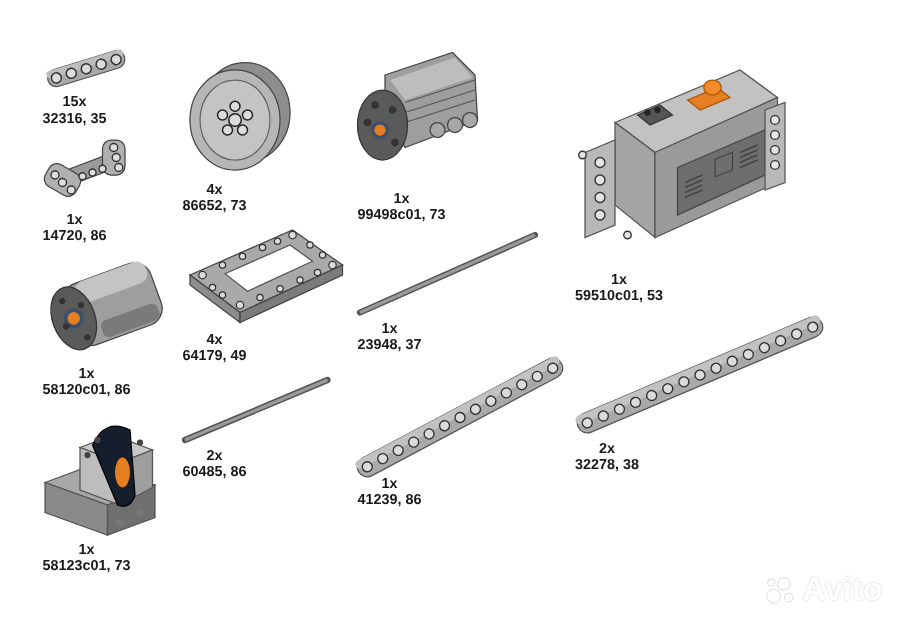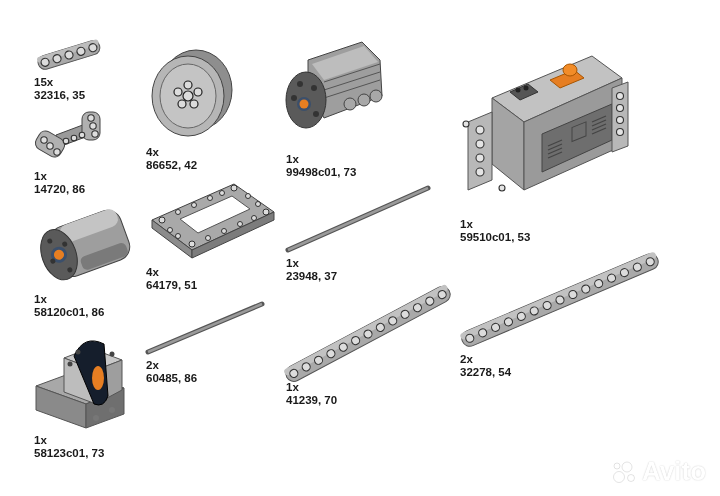--- a/index.html
+++ b/index.html
@@ -1,18 +1,18 @@
 <!DOCTYPE html>
 <html><head>
 <meta charset="utf-8">
 <style>
   html,body{margin:0;padding:0;}
   body{width:720px;height:496px;background:#ffffff;position:relative;overflow:hidden;
        font-family:"Liberation Sans","DejaVu Sans",sans-serif;}
-  .label{position:absolute;font-weight:bold;font-size:11.5px;line-height:13px;color:#1a1a1a;white-space:nowrap;}
+  .label{position:absolute;font-weight:bold;font-size:11.5px;line-height:13px;color:#1a1a1a;white-space:nowrap;text-align:center;}
   .label span{display:block;}
   svg{position:absolute;overflow:visible;}
   .watermark{position:absolute;left:612px;top:456px;display:flex;align-items:center;gap:4px;}
   .wm-text{font-size:26px;font-weight:bold;color:#ffffff;
            text-shadow:0 0 2px rgba(0,0,0,0.12),0 0 1px rgba(0,0,0,0.15);letter-spacing:0px;}
 </style>
 </head>
 <body>
 
 <svg style="left:34px;top:40px" width="70" height="30" viewBox="0 0 70 30">
@@ -109,21 +109,21 @@
     <circle cx="42" cy="48" r="5"></circle>
       <circle cx="42" cy="37" r="4"></circle>
       <circle cx="52" cy="44" r="4"></circle>
     <circle cx="48" cy="56" r="4"></circle>
       <circle cx="36" cy="56" r="4"></circle>
       <circle cx="32" cy="44" r="4"></circle>
   </g>
 </svg>
 <div class="label" style="left:146px;top:146px">
   <span>4x</span>
-  <span>86652, 42</span>
+  <span>86652, 73</span>
 </div>
 
 <svg style="left:148px;top:180px" width="130" height="80" viewBox="0 0 130 80">
   <polygon points="4,40 86,4 126,32 44,70" fill="#a9a9a9" stroke="#444"></polygon>
   <polygon points="4,40 44,70 44,78 4,48" fill="#8c8c8c" stroke="#444"></polygon>
   <polygon points="44,70 126,32 126,40 44,78" fill="#7c7c7c" stroke="#444"></polygon>
   <polygon points="32,39 84,16 102,29 50,53" fill="#ffffff" stroke="#555"></polygon>
   <g fill="#dcdcdc" stroke="#333" stroke-width="1">
     <circle cx="14" cy="40" r="3"></circle>
       <circle cx="86" cy="8" r="3"></circle>
@@ -138,21 +138,21 @@
       <circle cx="92" cy="44" r="2.5"></circle>
       <circle cx="106" cy="38" r="2.5"></circle>
     <circle cx="22" cy="50" r="2.5"></circle>
       <circle cx="30" cy="56" r="2.5"></circle>
       <circle cx="100" cy="16" r="2.5"></circle>
       <circle cx="110" cy="24" r="2.5"></circle>
   </g>
 </svg>
 <div class="label" style="left:146px;top:266px">
   <span>4x</span>
-  <span>64179, 51</span>
+  <span>64179, 49</span>
 </div>
 
 <svg style="left:144px;top:298px" width="122" height="60" viewBox="0 0 122 60">
   <line x1="4" y1="54" x2="118" y2="6" stroke="#555" stroke-width="5" stroke-linecap="round"></line>
   <line x1="4" y1="54" x2="118" y2="6" stroke="#9a9a9a" stroke-width="2.5"></line>
 </svg>
 <div class="label" style="left:146px;top:359px">
   <span>2x</span>
   <span>60485, 86</span>
 </div>
@@ -210,21 +210,21 @@
         <circle cx="110" cy="46" r="4"></circle>
         <circle cx="124" cy="46" r="4"></circle>
         <circle cx="138" cy="46" r="4"></circle>
         <circle cx="152" cy="46" r="4"></circle>
         <circle cx="166" cy="46" r="4"></circle>
     </g>
   </g>
 </svg>
 <div class="label" style="left:286px;top:381px">
   <span>1x</span>
-  <span>41239, 70</span>
+  <span>41239, 86</span>
 </div>
 
 <svg style="left:462px;top:50px" width="175" height="160" viewBox="0 0 175 160">
   <polygon points="30,48 130,6 160,28 62,72" fill="#c2c2c2" stroke="#555"></polygon>
   <polygon points="30,48 62,72 62,140 30,114" fill="#a4a4a4" stroke="#555"></polygon>
   <polygon points="62,72 160,28 160,96 62,140" fill="#9a9a9a" stroke="#555"></polygon>
   <polygon points="80,84 150,54 150,90 80,122" fill="#6e6e6e" stroke="#444"></polygon>
   <rect x="110" y="78" width="14" height="14" fill="none" stroke="#444" transform="skewY(-22) translate(0,44)"></rect>
   <g stroke="#444" stroke-width="1.2">
     <line x1="86" y1="96" x2="100" y2="90"></line>
@@ -279,21 +279,21 @@
         <circle cx="142" cy="50" r="4"></circle>
         <circle cx="156" cy="50" r="4"></circle>
         <circle cx="170" cy="50" r="4"></circle>
         <circle cx="184" cy="50" r="4"></circle>
         <circle cx="198" cy="50" r="4"></circle>
     </g>
   </g>
 </svg>
 <div class="label" style="left:460px;top:353px">
   <span>2x</span>
-  <span>32278, 54</span>
+  <span>32278, 38</span>
 </div>
 
 <div class="watermark">
   <svg style="position:relative" width="26" height="24" viewBox="0 0 26 24">
     <g fill="#ffffff" stroke="rgba(0,0,0,0.14)" stroke-width="0.8">
       <circle cx="15" cy="7" r="5"></circle>
         <circle cx="5" cy="6" r="3"></circle>
         <circle cx="7" cy="17" r="5.5"></circle>
         <circle cx="19" cy="18" r="3.5"></circle>
     </g>

